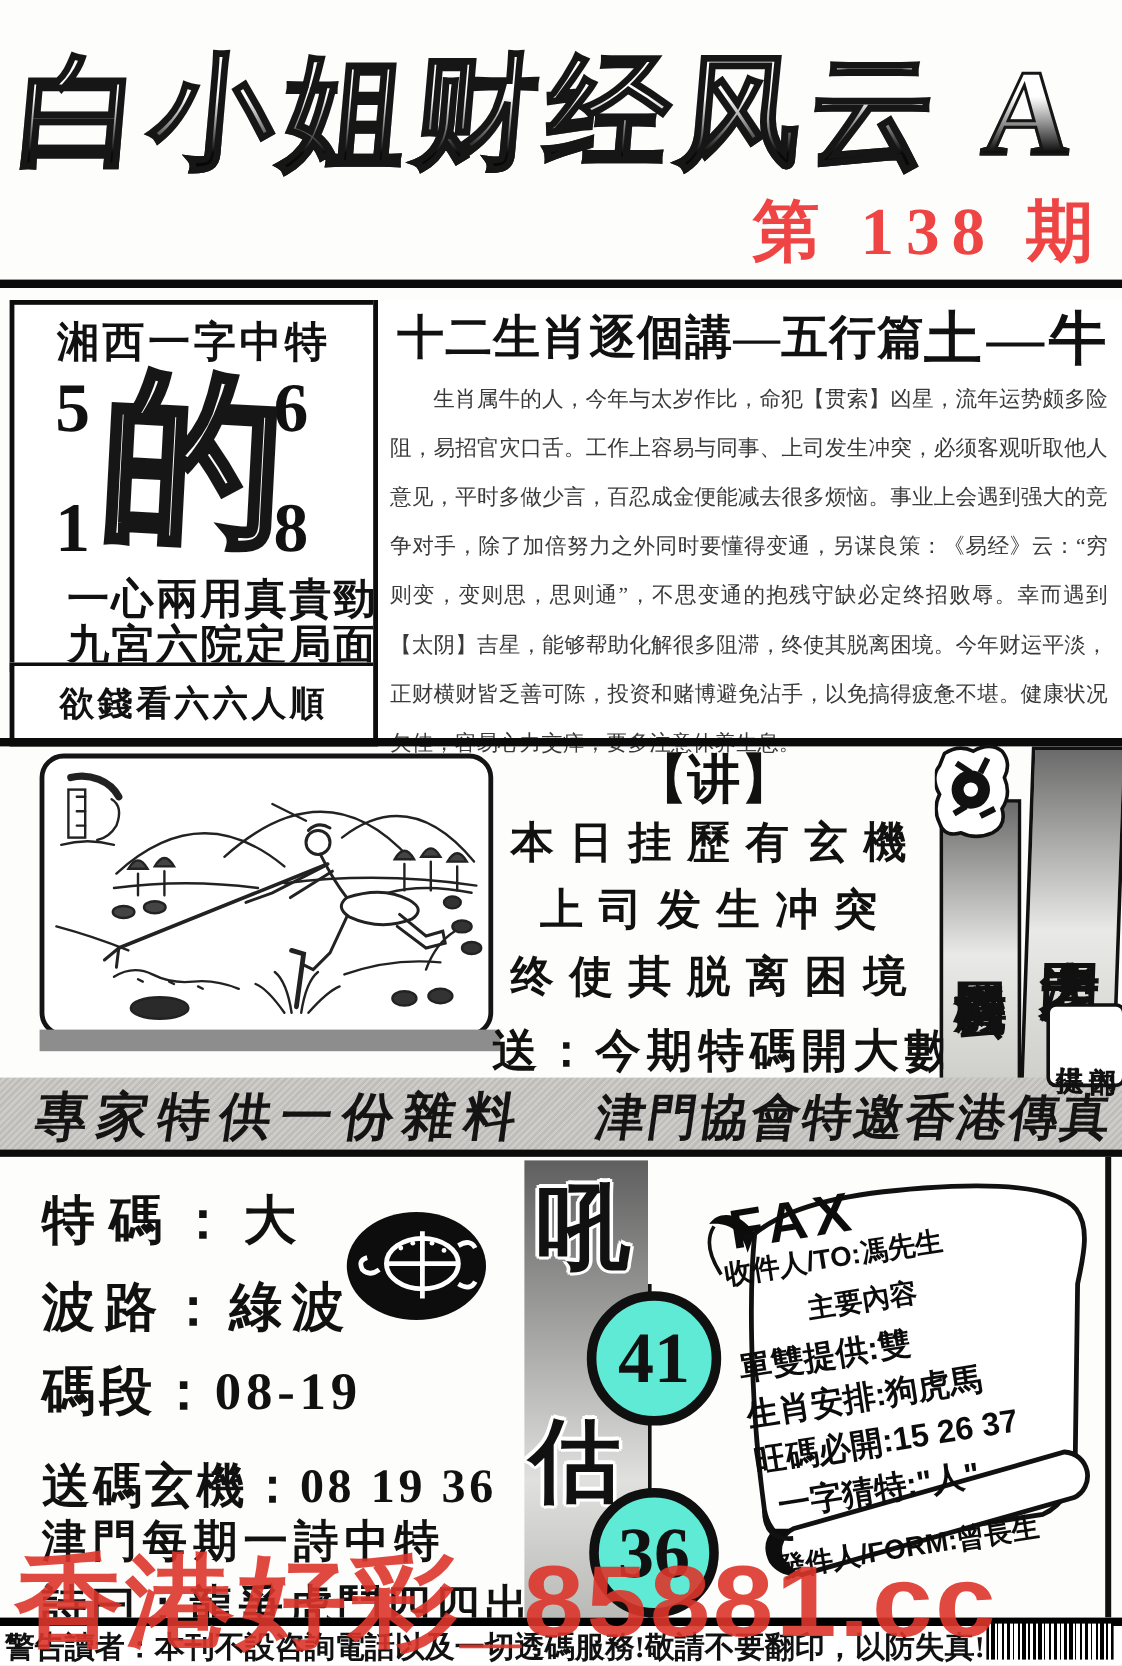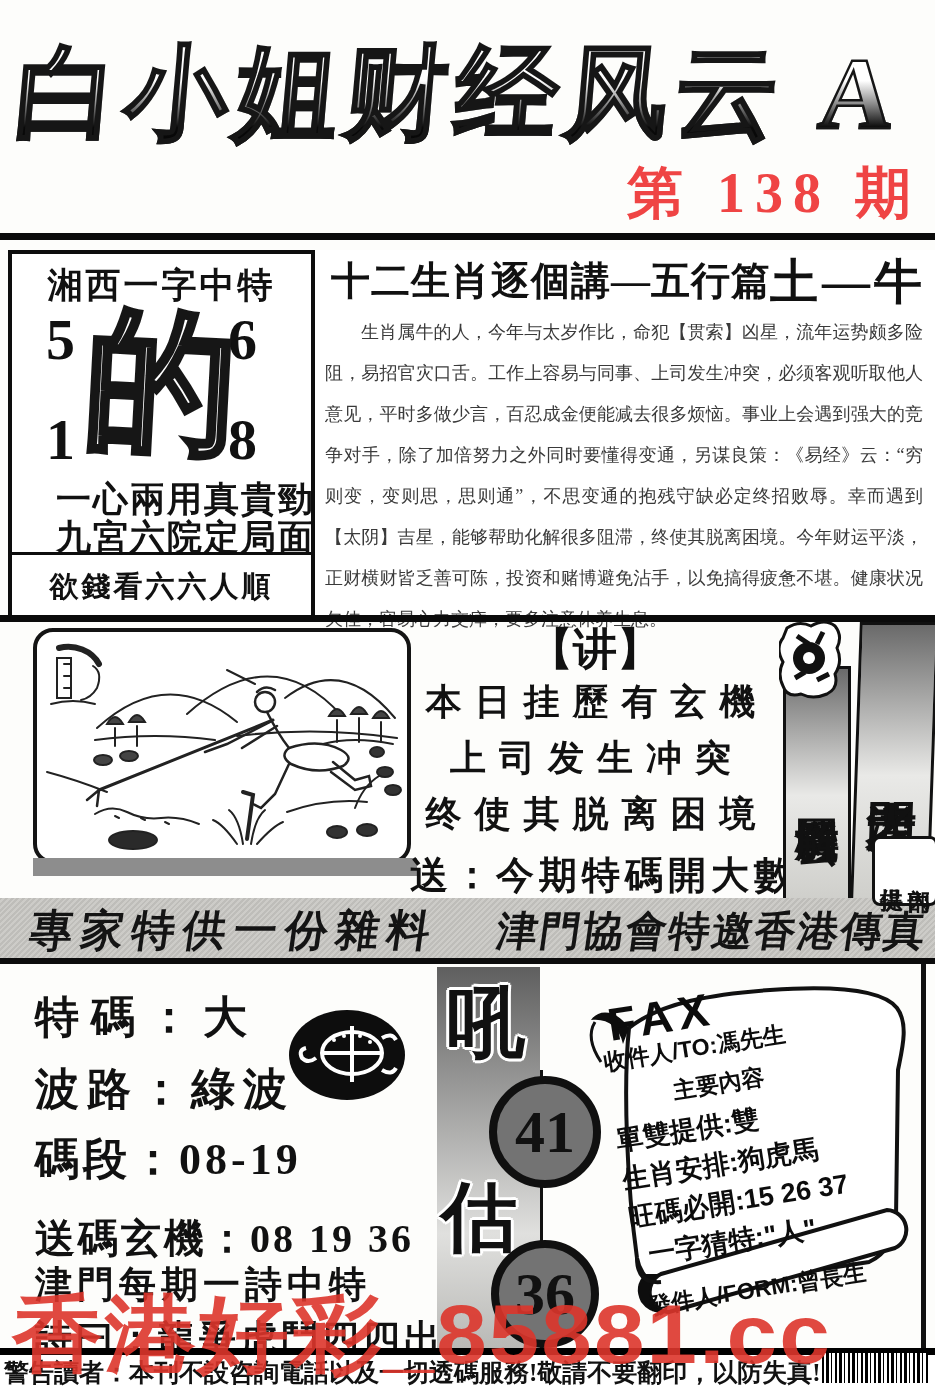--- a/index.html
+++ b/index.html
@@ -50,21 +50,21 @@
   .banner{left:0;top:898px;width:935px;height:60px;background:#cac9c5;
     background-image:repeating-linear-gradient(135deg,rgba(0,0,0,.06) 0 2px,rgba(255,255,255,.05) 2px 4px);
     border-bottom:6px solid #0c0c0c;}
   .banner-text{font-weight:900;transform:skewX(-8deg);white-space:nowrap;color:#141414;}
 
   
   .tips-line{left:35px;font-weight:900;white-space:nowrap;}
   .shout-strip{left:437px;top:967px;width:103px;height:381px;
     background:linear-gradient(180deg,#5f5f5f 0%,#e0e0de 70%,#b9b9b6 100%);}
   .halo{text-shadow:-3px 0 #fff,3px 0 #fff,0 -3px #fff,0 3px #fff,-2px -2px #fff,2px 2px #fff,-2px 2px #fff,2px -2px #fff;}
-  .num-circle{border:8px solid #101010;border-radius:50%;background:#737373;display:flex;align-items:center;justify-content:center;
+  .num-circle{border:8px solid #101010;border-radius:50%;background:#5eead4;display:flex;align-items:center;justify-content:center;
     font-size:60px;font-weight:900;z-index:3;}
   .fax-text{left:594px;top:1000px;width:306px;transform:rotate(-9deg);transform-origin:left top;z-index:2;color:#0c0c0c;}
   .fax-text div{white-space:nowrap;}
 
   
   .watermark{left:12px;top:1278px;font-size:84px;font-weight:900;letter-spacing:2px;white-space:nowrap;
     color:rgba(221,53,43,.9);z-index:60;transform:scaleX(1.08);transform-origin:left center;
     font-family:"Liberation Sans","DejaVu Sans",sans-serif;}
   .footer-bar{left:0;top:1348px;width:935px;height:40px;border-top:7px solid #000;background:#fff;}
   .warning-text{left:4px;top:1356px;font-size:25px;font-weight:900;white-space:nowrap;}

